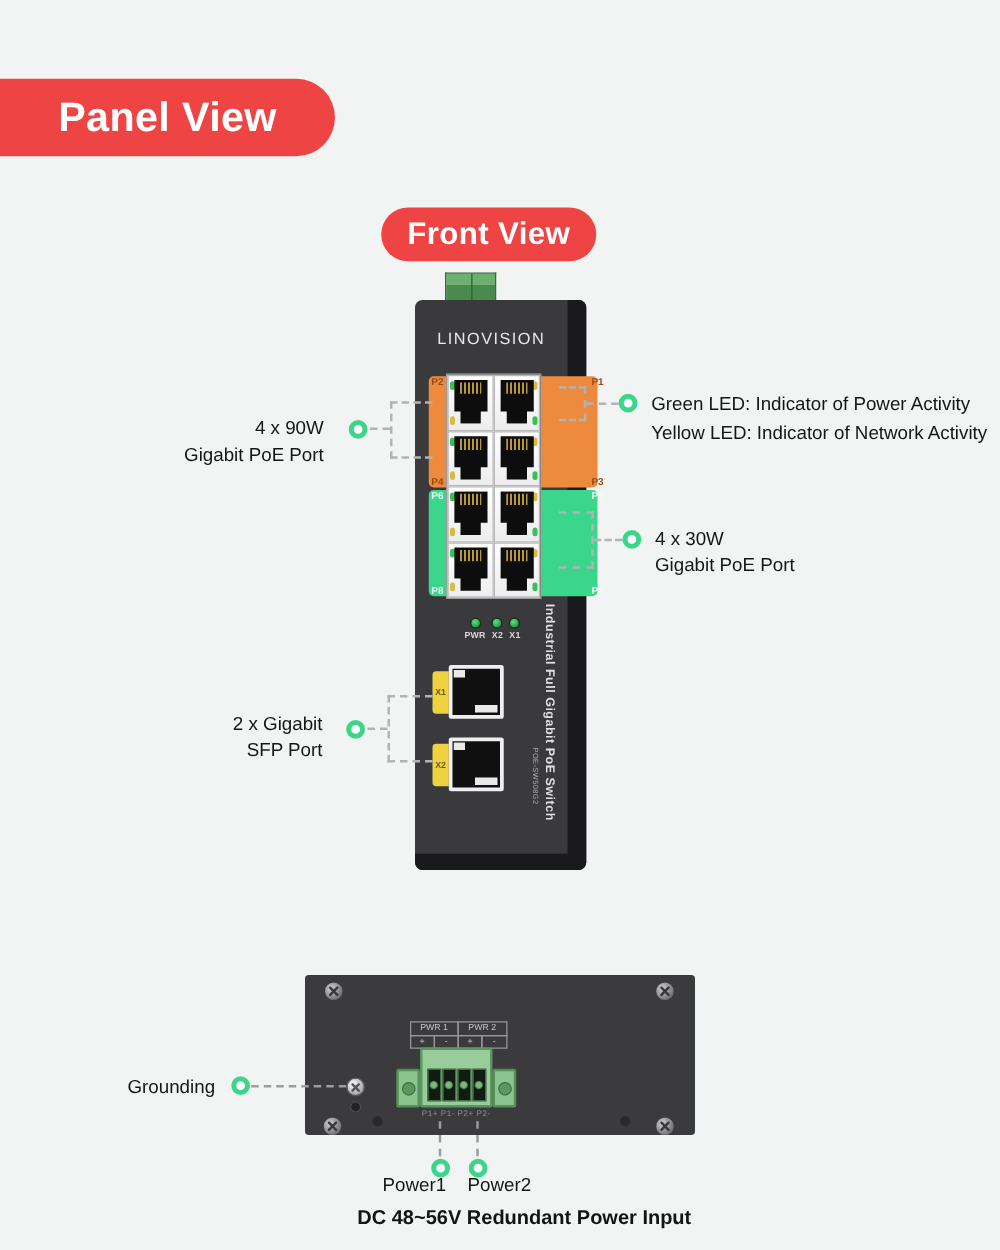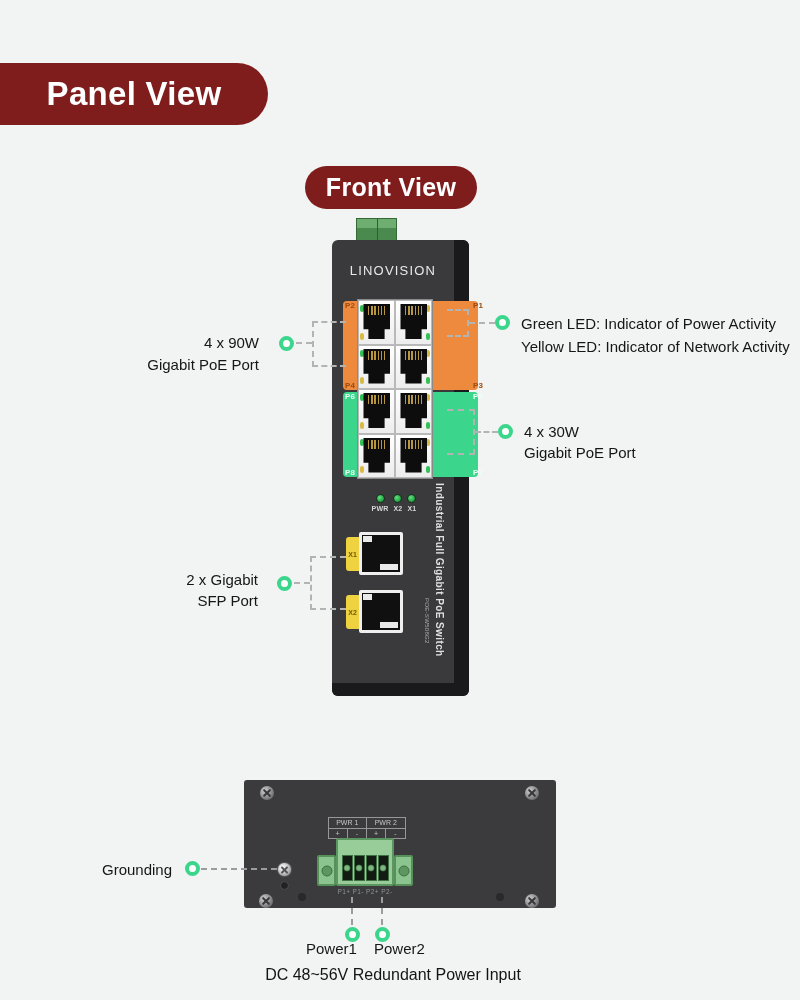--- a/index.html
+++ b/index.html
@@ -1,21 +1,21 @@
 <!DOCTYPE html>
 <html><head>
 <meta charset="utf-8">
 <style>
   * { margin:0; padding:0; box-sizing:border-box; }
   html,body { background:#e9ecea; }
   body { font-family:"Liberation Sans", sans-serif; }
   .canvas { position:relative; width:800px; height:1000px; background:#f1f4f2; overflow:hidden; margin:0 auto; }
 
   
-  .pill { position:absolute; background:#7f1d1d; color:#fff; display:flex; align-items:center; justify-content:center; font-weight:600; border-radius:999px; letter-spacing:.3px; }
+  .pill { position:absolute; background:#ef4444; color:#fff; display:flex; align-items:center; justify-content:center; font-weight:600; border-radius:999px; letter-spacing:.3px; }
   .pill.panel { left:0; top:63px; width:268px; height:62px; border-radius:0 31px 31px 0; font-size:33px; font-weight:700; }
   .pill.front { left:305px; top:166px; width:172px; height:43px; font-size:25px; }
   .pill.side  { left:305px; top:722px; width:170px; height:43px; font-size:25px; }
 
   
   .front-top-terminal { position:absolute; left:356px; top:218px; width:41px; height:24px; background:linear-gradient(#6fae71 0 38%, #4b8a4e 38%); border:1px solid #35693a; border-bottom:none; }
   .front-top-terminal::after { content:""; position:absolute; left:50%; top:0; bottom:0; width:1px; background:#2f5c33; }
   .front-body { position:absolute; left:332px; top:240px; width:137px; height:456px; background:#3a3a3d; border-radius:6px; }
   .front-edge-right { position:absolute; right:0; top:0; bottom:0; width:15px; background:#1a1a1d; border-radius:0 6px 6px 0; }
   .front-edge-bottom { position:absolute; left:0; right:10px; bottom:0; height:13px; background:#1a1a1d; border-radius:0 0 0 6px; }
@@ -80,21 +80,21 @@
   .tpin::after { content:""; position:absolute; left:50%; top:50%; transform:translate(-50%,-50%); width:7px; height:7px; border-radius:50%; background:radial-gradient(circle,#7cb97f 0 40%,#2a4a2c 75%); }
   .tflange { position:absolute; top:855px; width:19px; height:31px; background:#8cc48f; border:2px solid #579058; border-radius:2px; }
   .tflange::after { content:""; position:absolute; left:50%; top:50%; transform:translate(-50%,-50%); width:9px; height:9px; border-radius:50%; background:#5d975f; border:1px solid #3f7042; }
 
   .gnd-screw { position:absolute; left:277px; top:862px; width:15px; height:15px; border-radius:50%; background:radial-gradient(circle at 35% 35%, #ffffff, #9a9a9c 80%); border:1px solid #5c5c5e; }
   .gnd-screw::before, .gnd-screw::after { content:""; position:absolute; left:2px; right:2px; top:5.5px; height:2px; background:#555558; border-radius:1px; }
   .gnd-screw::before { transform:rotate(45deg); } .gnd-screw::after { transform:rotate(-45deg); }
   .gnd-screw2 { position:absolute; left:280px; top:881px; width:9px; height:9px; border-radius:50%; background:#222224; border:1px solid #4e4e50; }
 
   .tpin-label { position:absolute; left:330px; top:888px; width:70px; text-align:center; color:#8f9496; font-size:6.5px; letter-spacing:.4px; }
-  .caption { position:absolute; left:233px; top:966px; width:320px; text-align:center; font-size:16px; color:#141414; font-weight:400; }
+  .caption { position:absolute; left:233px; top:966px; width:320px; text-align:right; font-size:16px; color:#141414; font-weight:700; }
 </style>
 </head>
 <body>
 
 <div class="canvas">
 
   <div class="pill panel">Panel View</div>
   <div class="pill front">Front View</div>
 
   <div>

